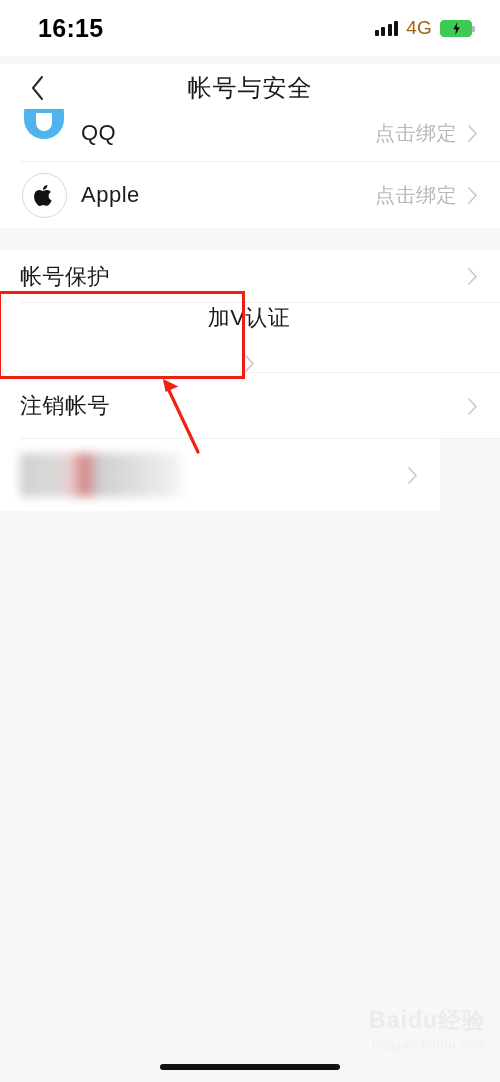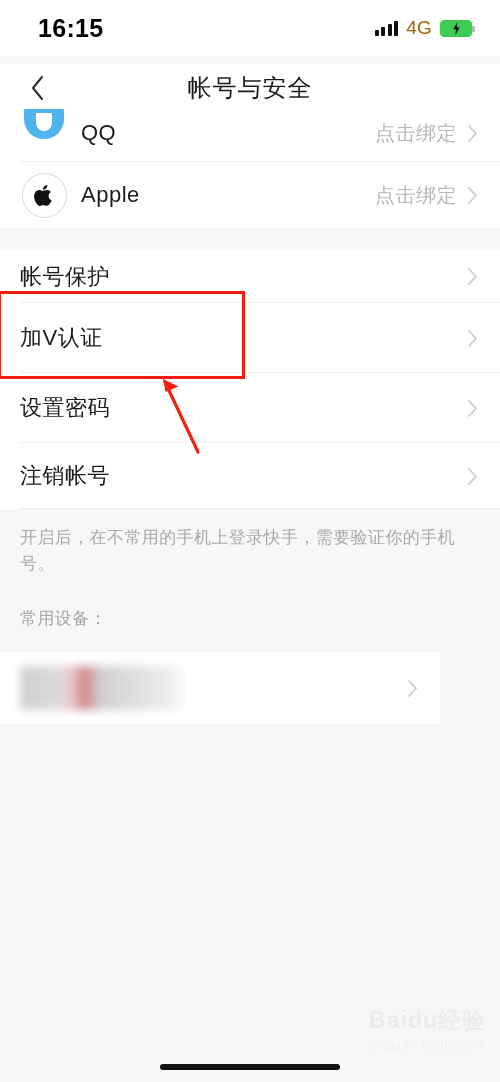--- a/index.html
+++ b/index.html
@@ -297,51 +297,40 @@
     <div class="section">
 
       <div class="row" style="height:53px;">
         <div class="row-label">帐号保护</div>
         <svg class="chev" viewBox="0 0 11 19">
           <path d="M1.5 1.5 L9 9.5 L1.5 17.5"></path>
         </svg>
         <div class="rowline"></div>
       </div>
 
-      <div class="row" style="height:70px;">
+      <div class="row" style="height:70px;flex-direction:column;">
         <div class="row-label">加V认证</div>
         <svg class="chev" viewBox="0 0 11 19">
           <path d="M1.5 1.5 L9 9.5 L1.5 17.5"></path>
         </svg>
         <div class="rowline"></div>
       </div>
 
-      <div class="row" style="height:70px;">
-        <div class="row-label">设置密码</div>
-        <svg class="chev" viewBox="0 0 11 19">
-          <path d="M1.5 1.5 L9 9.5 L1.5 17.5"></path>
-        </svg>
-        <div class="rowline"></div>
-      </div>
 
       <div class="row" style="height:66px;gap:42px;">
         <div class="row-label">注销帐号</div>
         <svg class="chev" viewBox="0 0 11 19">
           <path d="M1.5 1.5 L9 9.5 L1.5 17.5"></path>
         </svg>
         <div class="rowline"></div>
       </div>
 
 
     </div>
 
-    <div class="infoblock">
-      <div class="info-text">开启后，在不常用的手机上登录快手，需要验证你的手机号。</div>
-      <div class="devices-label">常用设备：</div>
-    </div>
 
     <div class="device-row">
       <div class="blurred"></div>
       <div class="device-spacer"></div>
       <svg class="chev" viewBox="0 0 11 19">
         <path d="M1.5 1.5 L9 9.5 L1.5 17.5"></path>
       </svg>
     </div>
 
     <div class="bottom-fill"></div>

